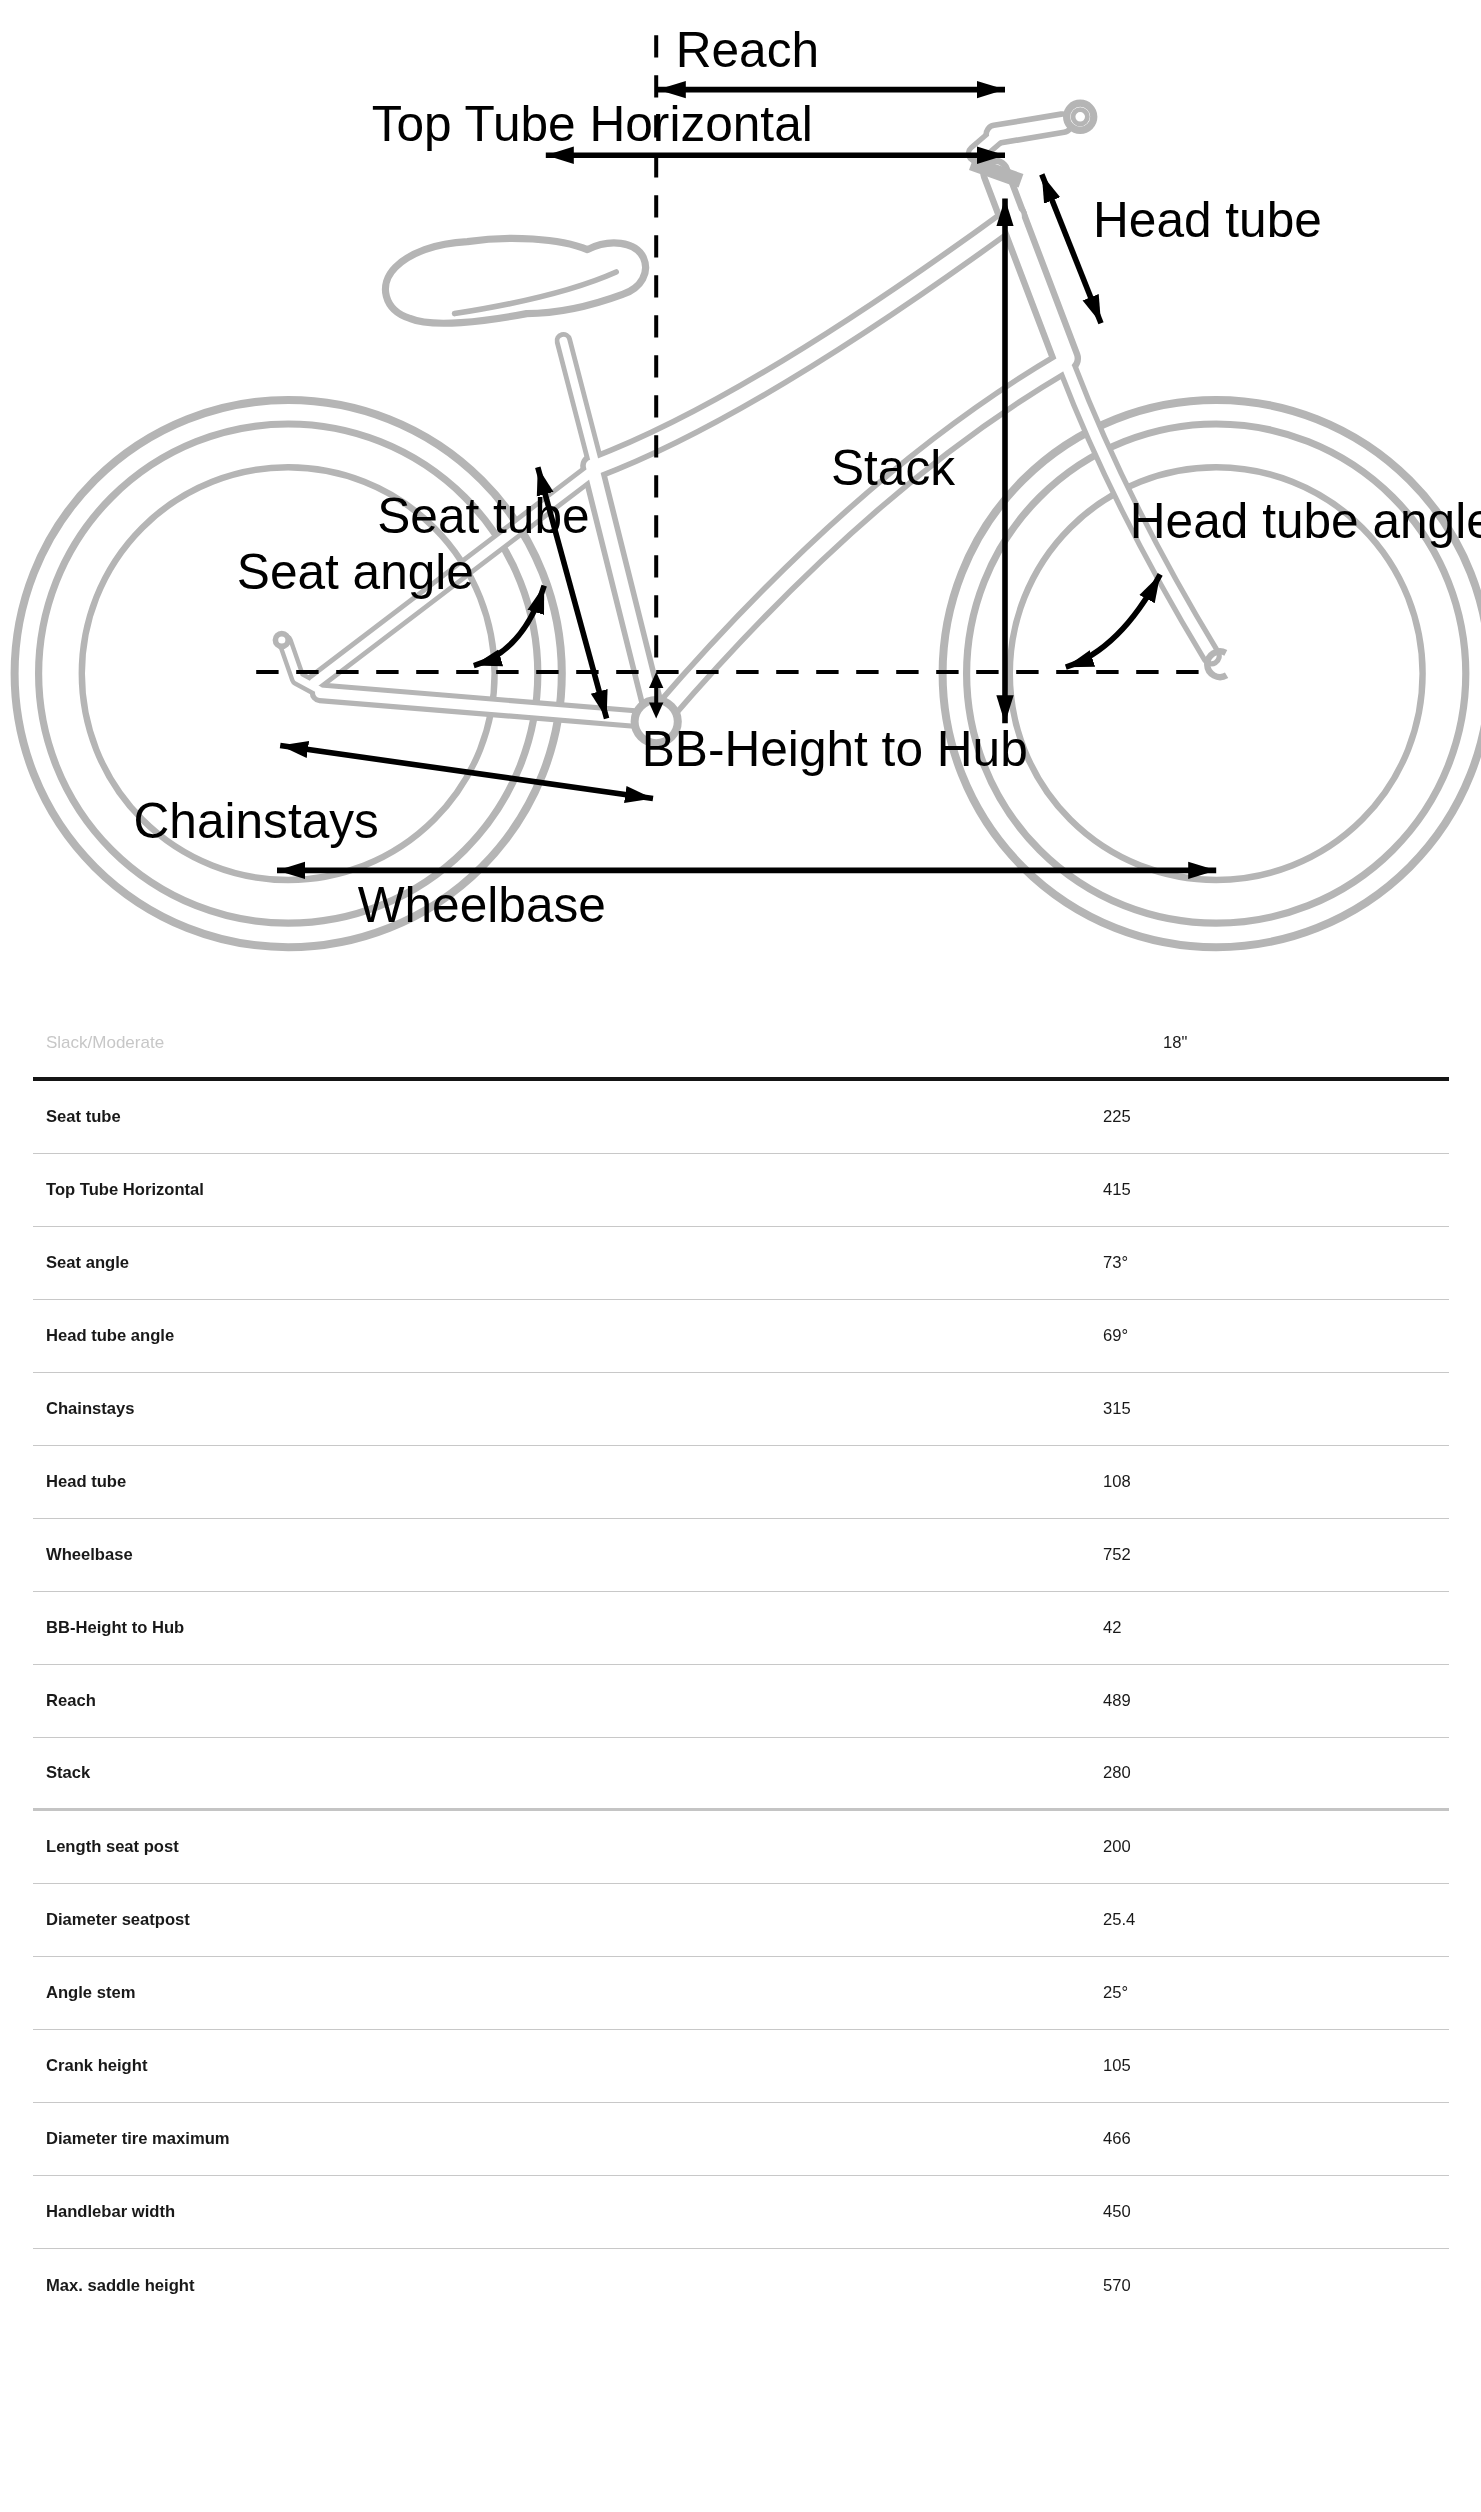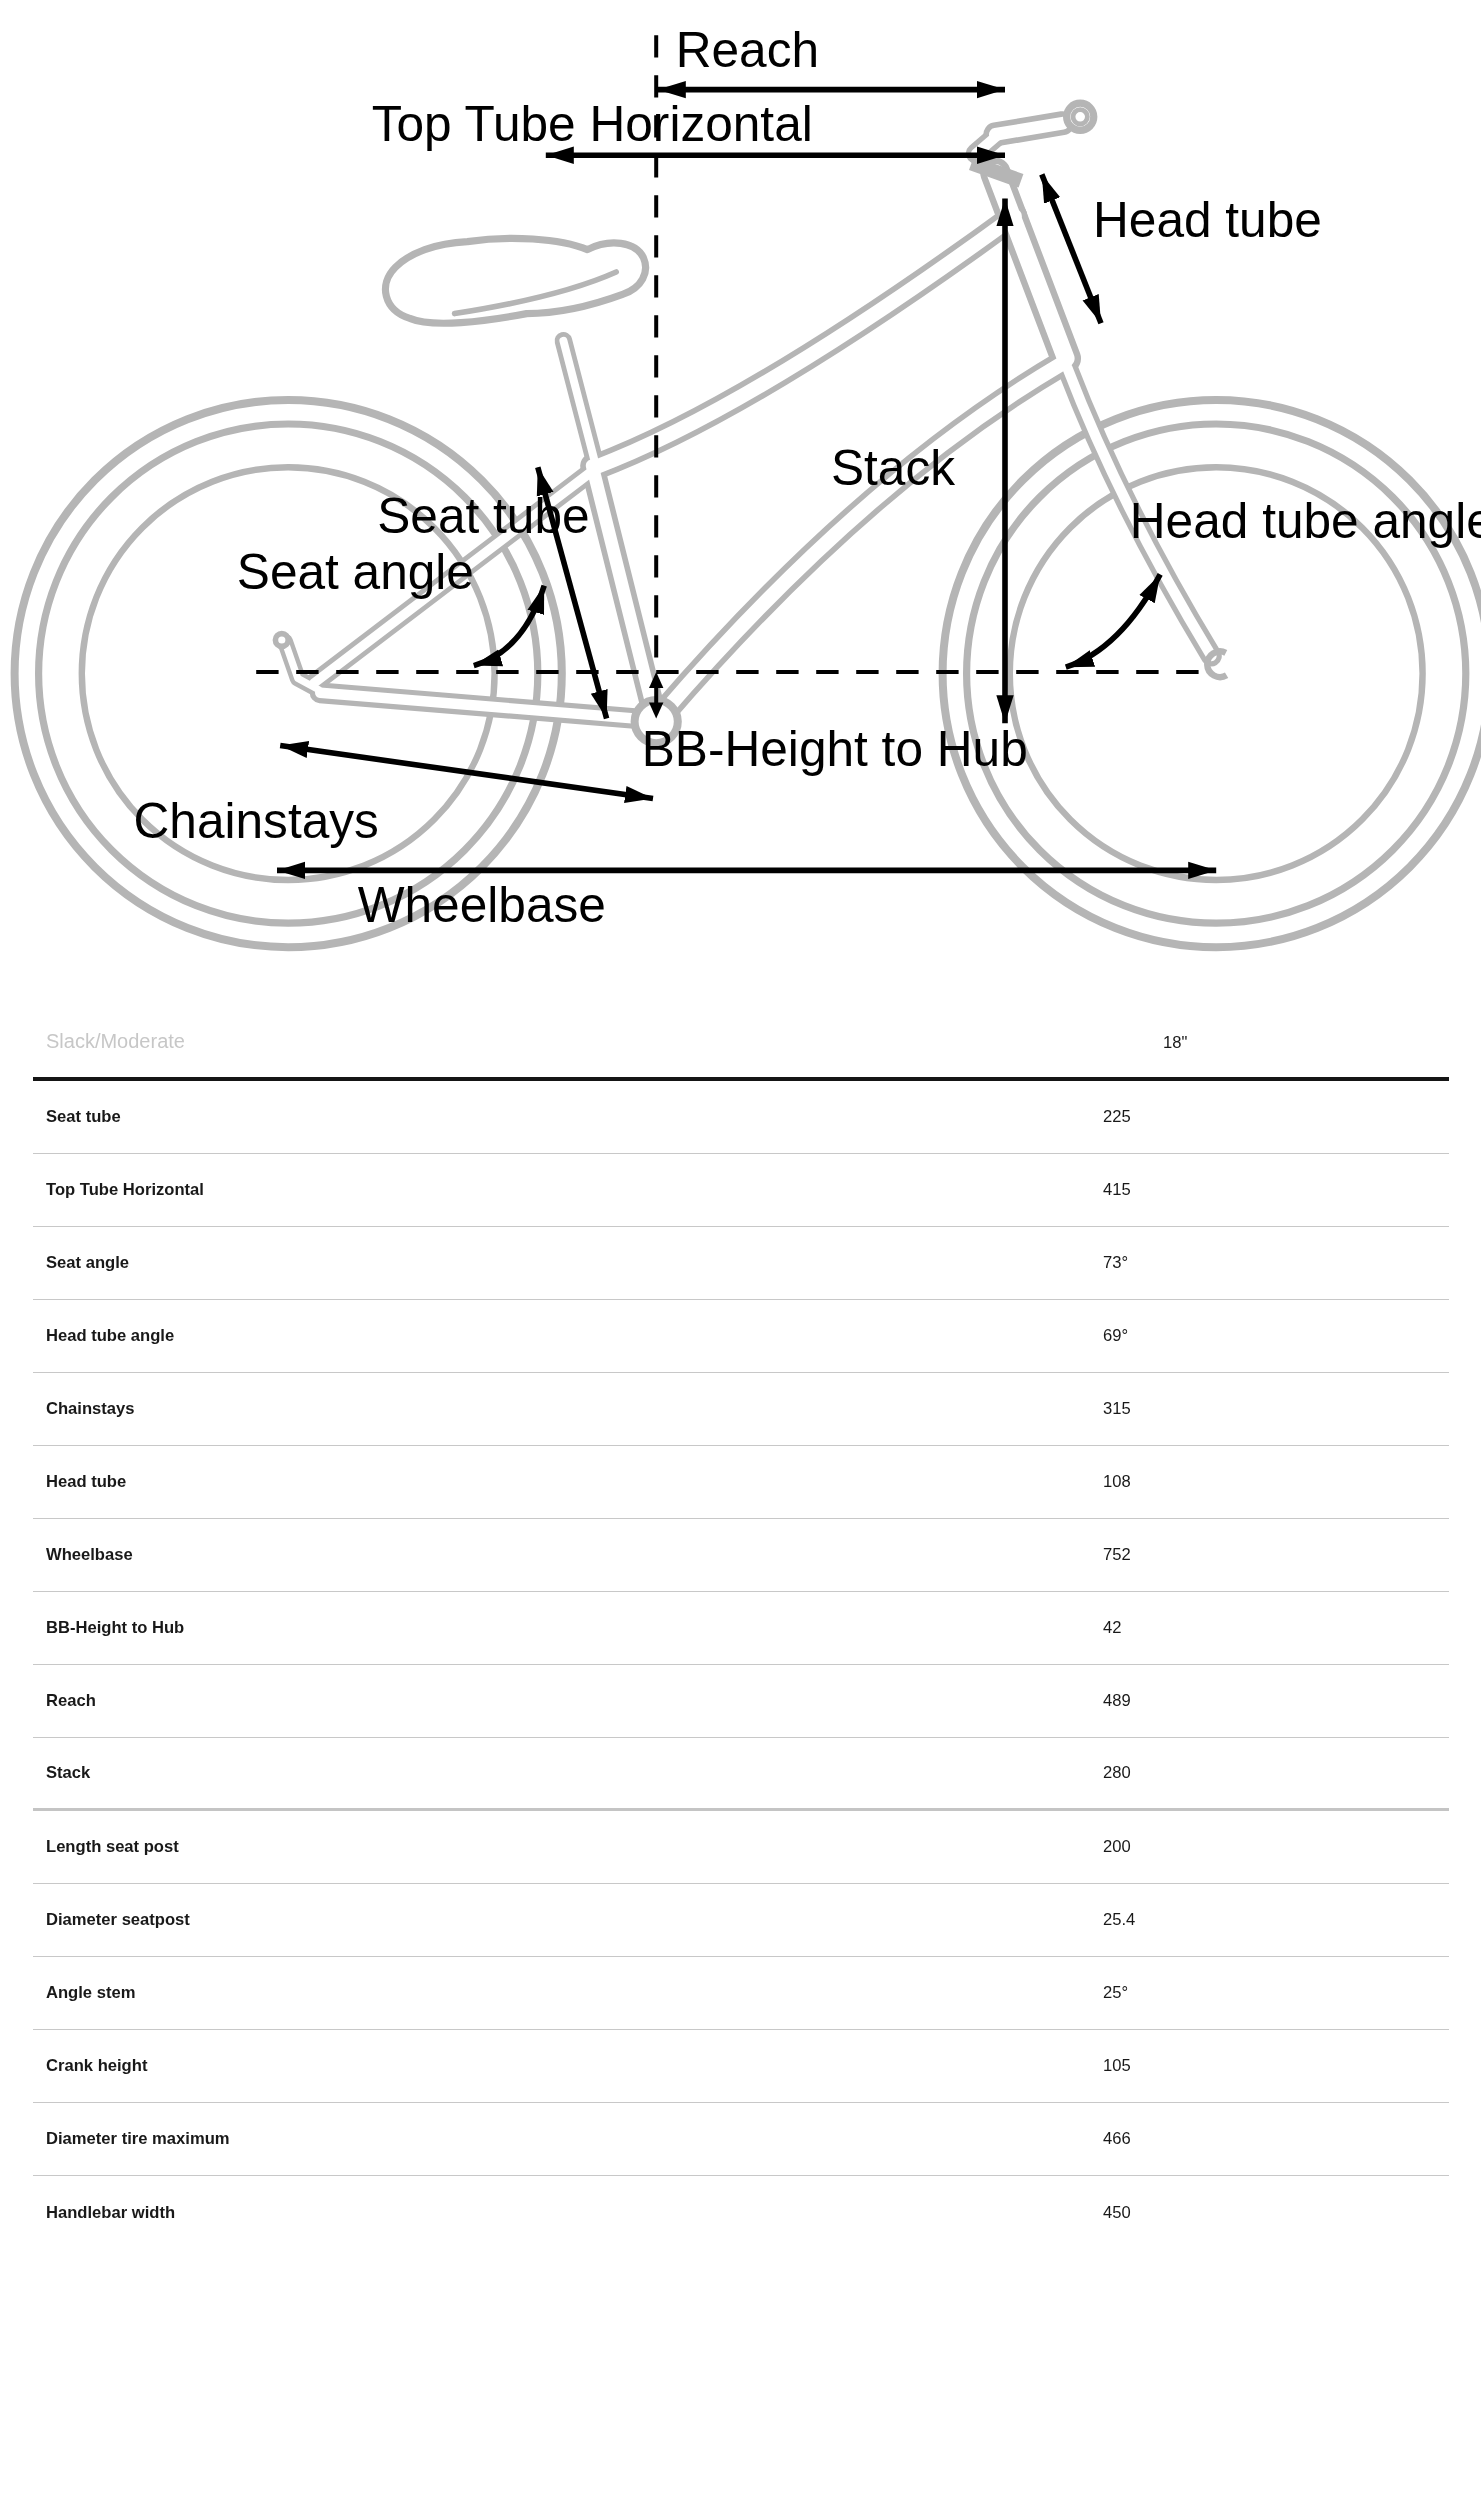--- a/index.html
+++ b/index.html
@@ -12,21 +12,21 @@
   svg.diagram{display:block;width:1482px;height:960px;}
   svg.diagram text{font-family:"Liberation Sans", sans-serif;font-size:31px;fill:var(--ink);}
   .tube-o{stroke:var(--bike);fill:none;stroke-linecap:round;stroke-linejoin:round;}
   .tube-i{stroke:#ffffff;fill:none;stroke-linecap:round;stroke-linejoin:round;}
   .ring{stroke:var(--bike);fill:none;}
   .ann{stroke:var(--ink);fill:none;}
   .annfill{fill:var(--ink);stroke:none;}
 
   .spec-table{margin:0 33px;}
   .thead{position:relative;height:121px;border-bottom:4.5px solid var(--header-rule);box-sizing:border-box;}
-  .thead .cell-label{position:absolute;left:13px;bottom:24px;font-size:20px;color:var(--hdr-label);margin-top:24px;}
+  .thead .cell-label{position:absolute;left:13px;bottom:24px;font-size:17px;color:var(--hdr-label);margin-top:24px;}
   .thead .cell-value{position:absolute;left:1130px;bottom:24px;font-size:16.6px;color:var(--tbl-ink);}
   .trow{position:relative;height:73px;border-bottom:1.5px solid var(--divider);box-sizing:border-box;}
   .trow.section-end{border-bottom:3.8px solid var(--section-divider);}
   .trow:last-child{border-bottom:none;}
   .trow .cell-label{position:absolute;left:13px;top:50%;transform:translateY(-50%);font-size:16.6px;font-weight:bold;color:var(--tbl-ink);}
   .trow .cell-value{position:absolute;left:1070px;top:50%;transform:translateY(-50%);font-size:16.6px;color:var(--tbl-ink);}
 </style>
 </head>
 <body style="--bike: #b5b5b5; --ink: #000000; --tbl-ink: #191919; --hdr-label: #c7c7c7; --divider: #c8c8c8; --section-divider: #c4c4c4; --header-rule: #151515;">
 
@@ -210,15 +210,19 @@
     <span class="cell-value">466</span>
   </div>
 
 
   <div class="trow">
     <span class="cell-label">Handlebar width</span>
     <span class="cell-value">450</span>
   </div>
 
 
+  <div class="trow">
+    <span class="cell-label">Max. saddle height</span>
+    <span class="cell-value">570</span>
+  </div>
 </div>
 </div>
 
 
 </body></html>

